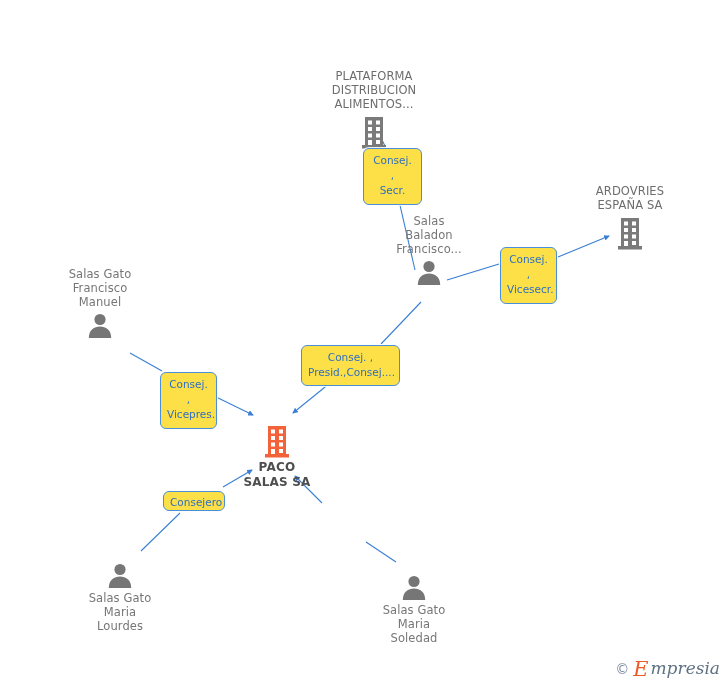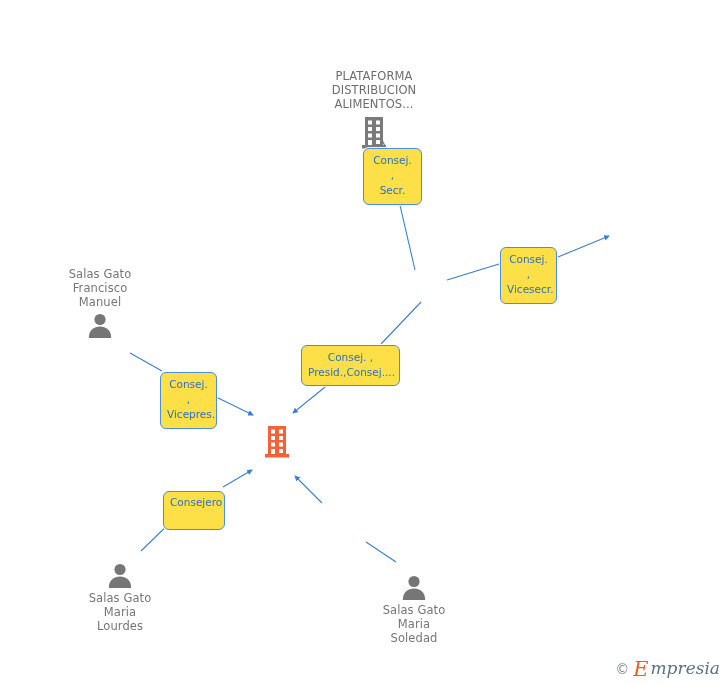--- a/index.html
+++ b/index.html
@@ -163,21 +163,50 @@
         <rect x="8" y="12" width="4" height="4" fill="#ffffff"></rect>
         <rect x="16" y="12" width="4" height="4" fill="#ffffff"></rect>
         <rect x="8" y="18.5" width="4" height="4" fill="#ffffff"></rect>
         <rect x="16" y="18.5" width="4" height="4" fill="#ffffff"></rect>
         <rect x="8" y="25" width="4" height="5" fill="#ffffff"></rect>
         <rect x="16" y="25" width="4" height="4" fill="#ffffff"></rect>
       </svg>
     </span>
   </div>
 
-
+  <div class="node company" style="left:630px; top:184px;">
+    <div class="node-label">ARDOVRIES
+ESPAÑA SA</div>
+    <span class="icon-wrap">
+      <svg width="28" height="36" viewBox="0 0 28 36" style="margin-top:4px;">
+        <rect x="5" y="2" width="18" height="28" fill="#7a7a7a"></rect>
+        <rect x="2" y="30" width="24" height="3.5" fill="#7a7a7a"></rect>
+        <rect x="8" y="5.5" width="4" height="4" fill="#ffffff"></rect>
+        <rect x="16" y="5.5" width="4" height="4" fill="#ffffff"></rect>
+        <rect x="8" y="12" width="4" height="4" fill="#ffffff"></rect>
+        <rect x="16" y="12" width="4" height="4" fill="#ffffff"></rect>
+        <rect x="8" y="18.5" width="4" height="4" fill="#ffffff"></rect>
+        <rect x="16" y="18.5" width="4" height="4" fill="#ffffff"></rect>
+        <rect x="8" y="25" width="4" height="5" fill="#ffffff"></rect>
+        <rect x="16" y="25" width="4" height="4" fill="#ffffff"></rect>
+      </svg>
+    </span>
+  </div>
+
+  <div class="node person" style="left:429px; top:214px;">
+    <div class="node-label">Salas
+Baladon
+Francisco...</div>
+    <span class="icon-wrap">
+      <svg width="26" height="26" viewBox="0 0 26 26" style="margin-top:3px;">
+        <circle cx="13" cy="7.5" r="5.6" fill="#767676"></circle>
+        <path d="M1.8 26 C1.8 17.6 7.2 14.4 13 14.4 C18.8 14.4 24.2 17.6 24.2 26 Z" fill="#767676"></path>
+      </svg>
+    </span>
+  </div>
 
   <div class="node person" style="left:100px; top:267px;">
     <div class="node-label">Salas Gato
 Francisco
 Manuel</div>
     <span class="icon-wrap">
       <svg width="26" height="26" viewBox="0 0 26 26" style="margin-top:3px;">
         <circle cx="13" cy="7.5" r="5.6" fill="#767676"></circle>
         <path d="M1.8 26 C1.8 17.6 7.2 14.4 13 14.4 C18.8 14.4 24.2 17.6 24.2 26 Z" fill="#767676"></path>
       </svg>
@@ -192,20 +221,22 @@
         <rect x="8" y="5.5" width="4" height="4" fill="#ffffff"></rect>
         <rect x="16" y="5.5" width="4" height="4" fill="#ffffff"></rect>
         <rect x="8" y="12" width="4" height="4" fill="#ffffff"></rect>
         <rect x="16" y="12" width="4" height="4" fill="#ffffff"></rect>
         <rect x="8" y="18.5" width="4" height="4" fill="#ffffff"></rect>
         <rect x="16" y="18.5" width="4" height="4" fill="#ffffff"></rect>
         <rect x="8" y="25" width="4" height="5" fill="#ffffff"></rect>
         <rect x="16" y="25" width="4" height="4" fill="#ffffff"></rect>
       </svg>
     </span>
+    <div class="node-label">PACO
+SALAS SA</div>
   </div>
 
   <div class="node person" style="left:120px; top:562px;">
     <span class="icon-wrap">
       <svg width="26" height="26" viewBox="0 0 26 26">
         <circle cx="13" cy="7.5" r="5.6" fill="#767676"></circle>
         <path d="M1.8 26 C1.8 17.6 7.2 14.4 13 14.4 C18.8 14.4 24.2 17.6 24.2 26 Z" fill="#767676"></path>
       </svg>
     </span>
     <div class="node-label" style="margin-top:3px;">Salas Gato
@@ -230,21 +261,21 @@
 
   <div class="edge-label" style="left:500px; top:247px; width:57px;">Consej. ,
 Vicesecr.</div>
 
   <div class="edge-label" style="left:301px; top:345px; width:99px;">Consej. ,
 Presid.,Consej....</div>
 
   <div class="edge-label" style="left:160px; top:372px; width:57px;">Consej. ,
 Vicepres.</div>
 
-  <div class="edge-label" style="left:163px; top:491px; width:62px; padding-top:3px; padding-bottom:19px;">Consejero</div>
+  <div class="edge-label" style="left:163px; top:491px; width:62px; padding-top:3px; padding-bottom:0;">Consejero</div>
 
 
   <div id="watermark">
     <span class="c-mark">©</span>
     <span class="wm-e">E</span>
     <span class="wm-rest">mpresia</span>
   </div>
 
 </div>
 

